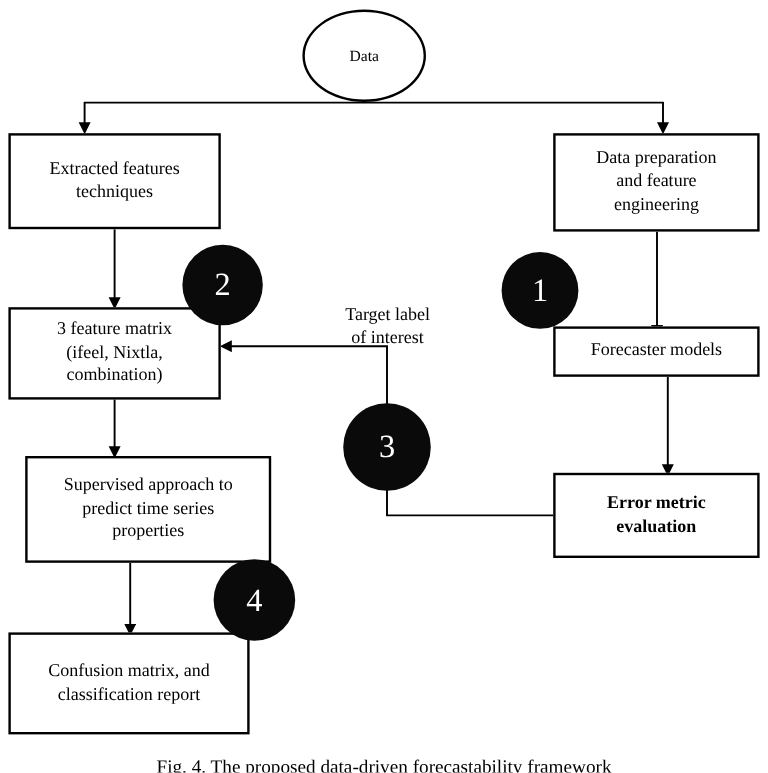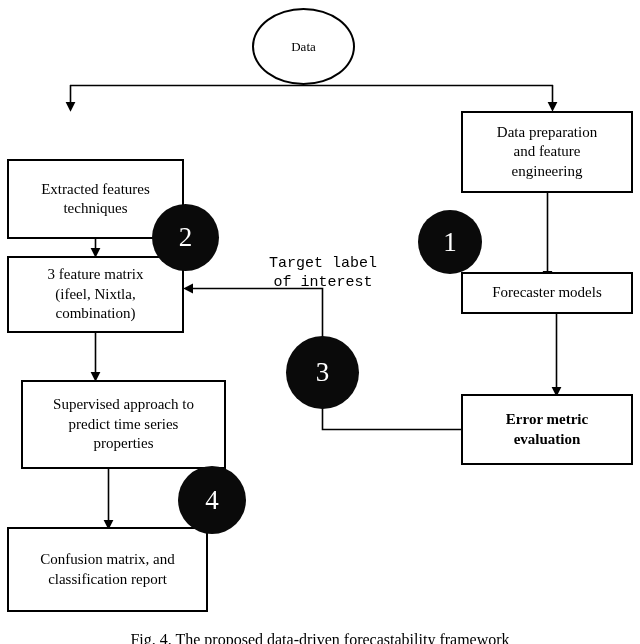--- a/index.html
+++ b/index.html
@@ -112,21 +112,21 @@
     <line x1="547.5" y1="193" x2="547.5" y2="272" stroke="#000000" stroke-width="1.6" marker-end="url(#arrow-down)"></line>
     <line x1="556.5" y1="314" x2="556.5" y2="388" stroke="#000000" stroke-width="1.6" marker-end="url(#arrow-down)"></line>
 
     <path d="M 463 429.5 L 322.5 429.5 L 322.5 288.5 L 192 288.5" fill="none" stroke="#000000" stroke-width="1.6" marker-end="url(#arrow-left)"></path>
   </svg>
 
   <div class="ellipse" style="left:252px; top:8px; width:103px; height:77px;">
     <span>Data</span>
   </div>
 
-  <div class="node" style="left:7px; top:111px; width:177px; height:80px;margin-top:48px;">
+  <div class="node" style="left:7px; top:111px; width:177px; height:80px;">
     <span>Extracted features
 techniques</span>
   </div>
 
   <div class="node" style="left:7px; top:256px; width:177px; height:77px;">
     <span>3 feature matrix
 (ifeel, Nixtla,
 combination)</span>
   </div>
 
@@ -149,21 +149,21 @@
 
   <div class="node" style="left:461px; top:272px; width:172px; height:42px;">
     <span>Forecaster models</span>
   </div>
 
   <div class="node" style="left:461px; top:394px; width:172px; height:71px;font-weight:bold;">
     <span>Error metric
 evaluation</span>
   </div>
 
-  <div class="free-label" style="left:258px; top:234px; width:130px;font-family:Liberation Mono, monospace;">
+  <div class="free-label" style="left:258px; top:234px; width:130px;">
     <span>Target label
 of interest</span>
   </div>
 
   <div class="badge" style="left:418px; top:210px; width:64px; height:64px;">
     <span>1</span>
   </div>
 
   <div class="badge" style="left:152px; top:204px; width:67px; height:67px;">
     <span>2</span>

